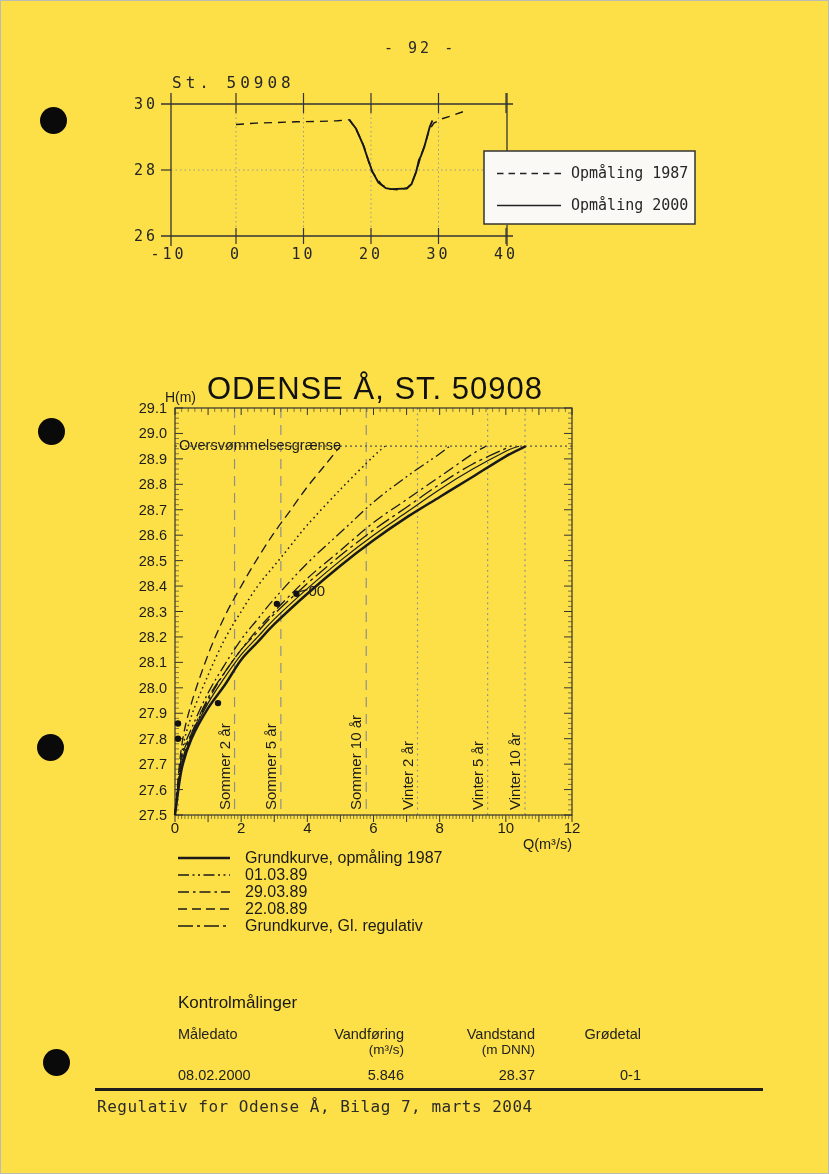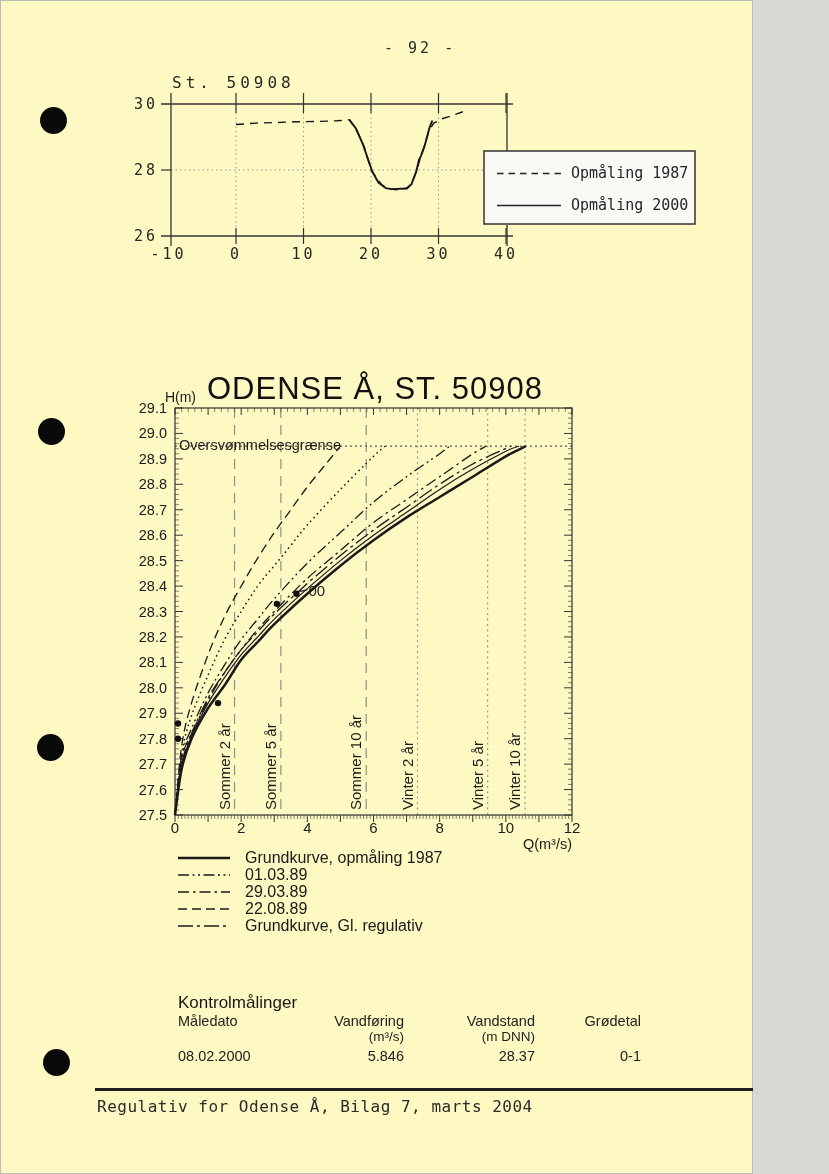--- a/index.html
+++ b/index.html
@@ -1,33 +1,33 @@
 <!DOCTYPE html>
 <html><head>
 <meta charset="utf-8">
 <style>
   html,body{margin:0;padding:0;background:#d8d8d4;}
-  .page{position:relative;width:753px;height:1174px;background:#fef9c3;overflow:hidden;
+  .page{position:relative;width:829px;height:1174px;background:#fde047;overflow:hidden;
         box-shadow:inset 0 0 0 1px #bcbcb6;font-family:"Liberation Sans",sans-serif;color:#1c1c1c;}
   .hole{position:absolute;width:27px;height:27px;border-radius:50%;background:#0a0a0a;}
   .pagenum{position:absolute;top:39px;left:384px;font-family:"DejaVu Sans Mono",monospace;
            font-size:15px;letter-spacing:3px;color:#2a2a2a;}
   .rating-title{position:absolute;top:371px;left:175px;width:400px;text-align:center;
                 font-size:31px;letter-spacing:1px;color:#111;white-space:nowrap;}
   .rating-legend{position:absolute;top:849px;left:178px;}
   .legend-row{display:flex;align-items:center;height:17.2px;}
   .legend-row svg{margin-right:15px;flex:0 0 auto;}
   .legend-row span{font-size:16px;color:#1a1a1a;white-space:nowrap;}
   .ctl{position:absolute;left:178px;top:993px;width:440px;}
-  .ctl-title{font-size:17px;color:#181818;}
+  .ctl-title{font-size:17px;margin-bottom:13px;color:#181818;}
   .ctl-grid{display:grid;grid-template-columns:95px 115px 115px 90px;column-gap:16px;}
   .ctl-cell{font-size:14.5px;line-height:16px;color:#222;}
   .ctl-cell .unit{font-size:13.5px;}
   .ca{text-align:left;} .cb{text-align:right;}
-  .ctl-values{margin-top:3px;}
+  .ctl-values{margin-top:9px;}
   .footer-rule{position:absolute;left:95px;top:1088px;width:668px;height:3px;background:#1e1e1e;}
   .footer-text{position:absolute;left:97px;top:1097px;font-family:"DejaVu Sans Mono",monospace;
                font-size:16px;letter-spacing:0.5px;color:#2a2a2a;white-space:nowrap;}
   svg.charts{position:absolute;left:0;top:0;}
   svg text.sans{font-family:"Liberation Sans",sans-serif;fill:#1c1c1c;}
   svg text.mono{font-family:"DejaVu Sans Mono",monospace;fill:#262626;}
 </style>
 </head>
 <body>
 

